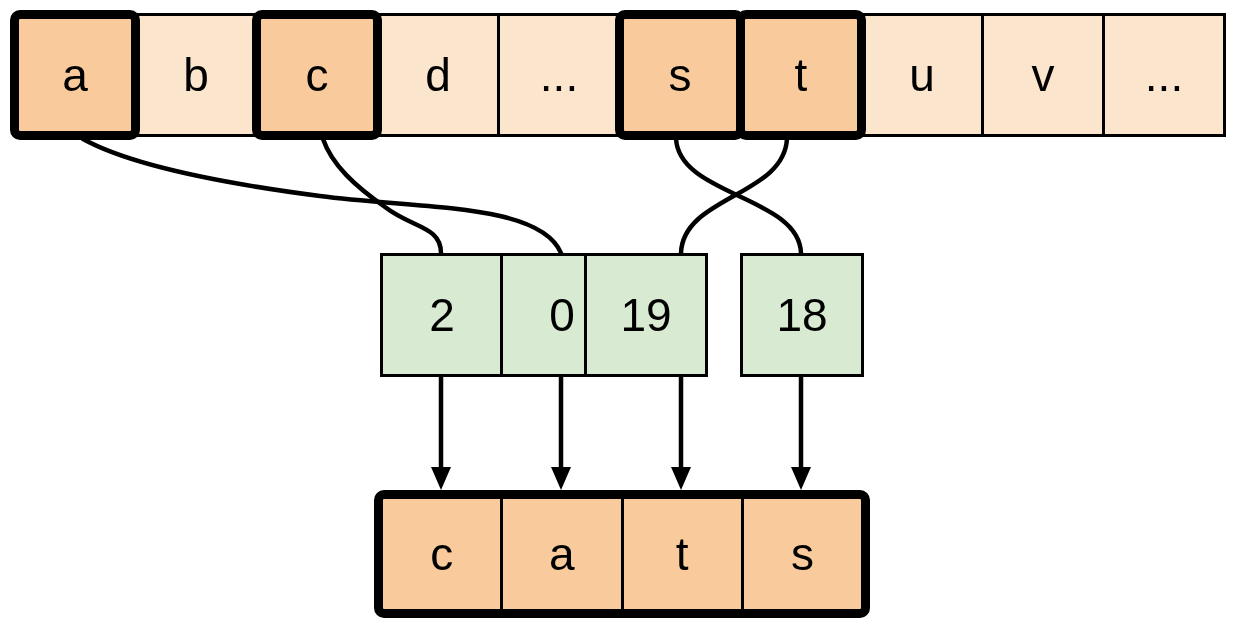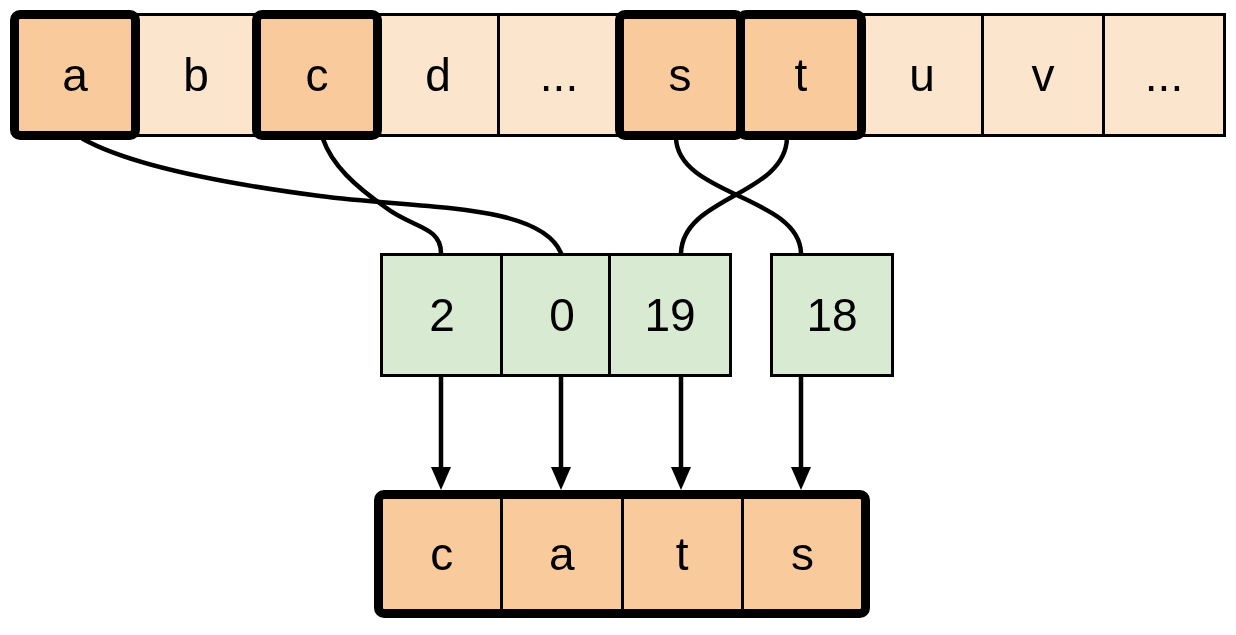--- a/index.html
+++ b/index.html
@@ -100,22 +100,22 @@
 
     <div class="ring" style="left:10px"></div>
     <div class="ring" style="left:252px"></div>
     <div class="ring" style="left:615px"></div>
     <div class="ring" style="left:736px"></div>
   </div>
 
   <div>
     <div class="cell green" style="left:380px">2</div>
     <div class="cell green" style="left:500px">0</div>
-    <div class="cell green" style="left:608px">19</div>
-    <div class="cell green" style="left:770px">18</div>
+    <div class="cell green" style="left:584px">19</div>
+    <div class="cell green" style="left:740px">18</div>
   </div>
 
   <div class="out-box">
     <div class="out-cell">c</div>
     <div class="out-cell">a</div>
     <div class="out-cell">t</div>
     <div class="out-cell">s</div>
   </div>
 
 </div>

